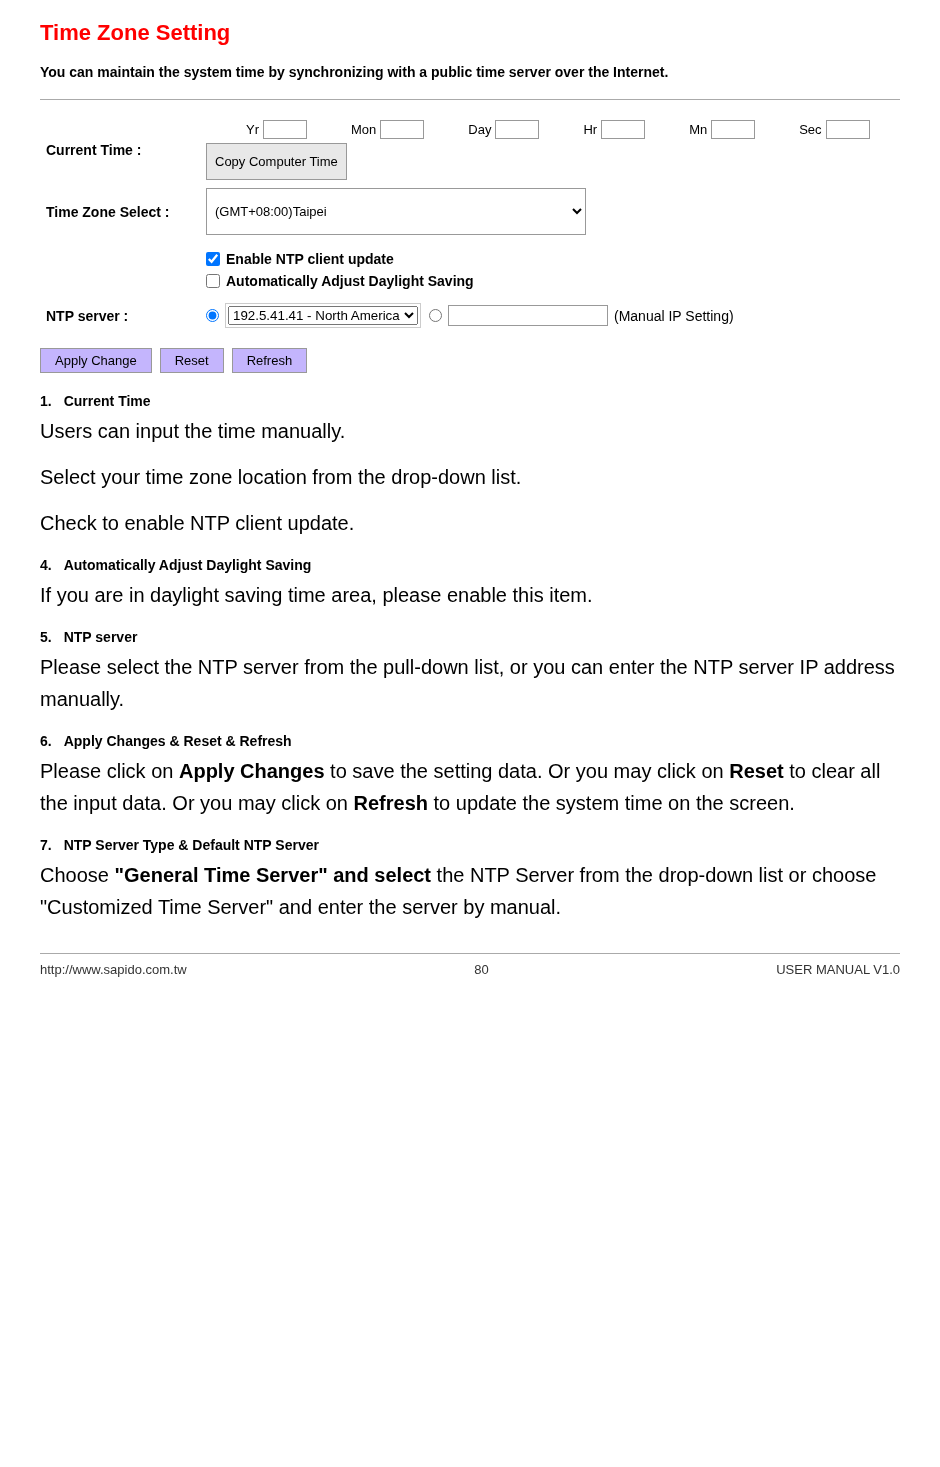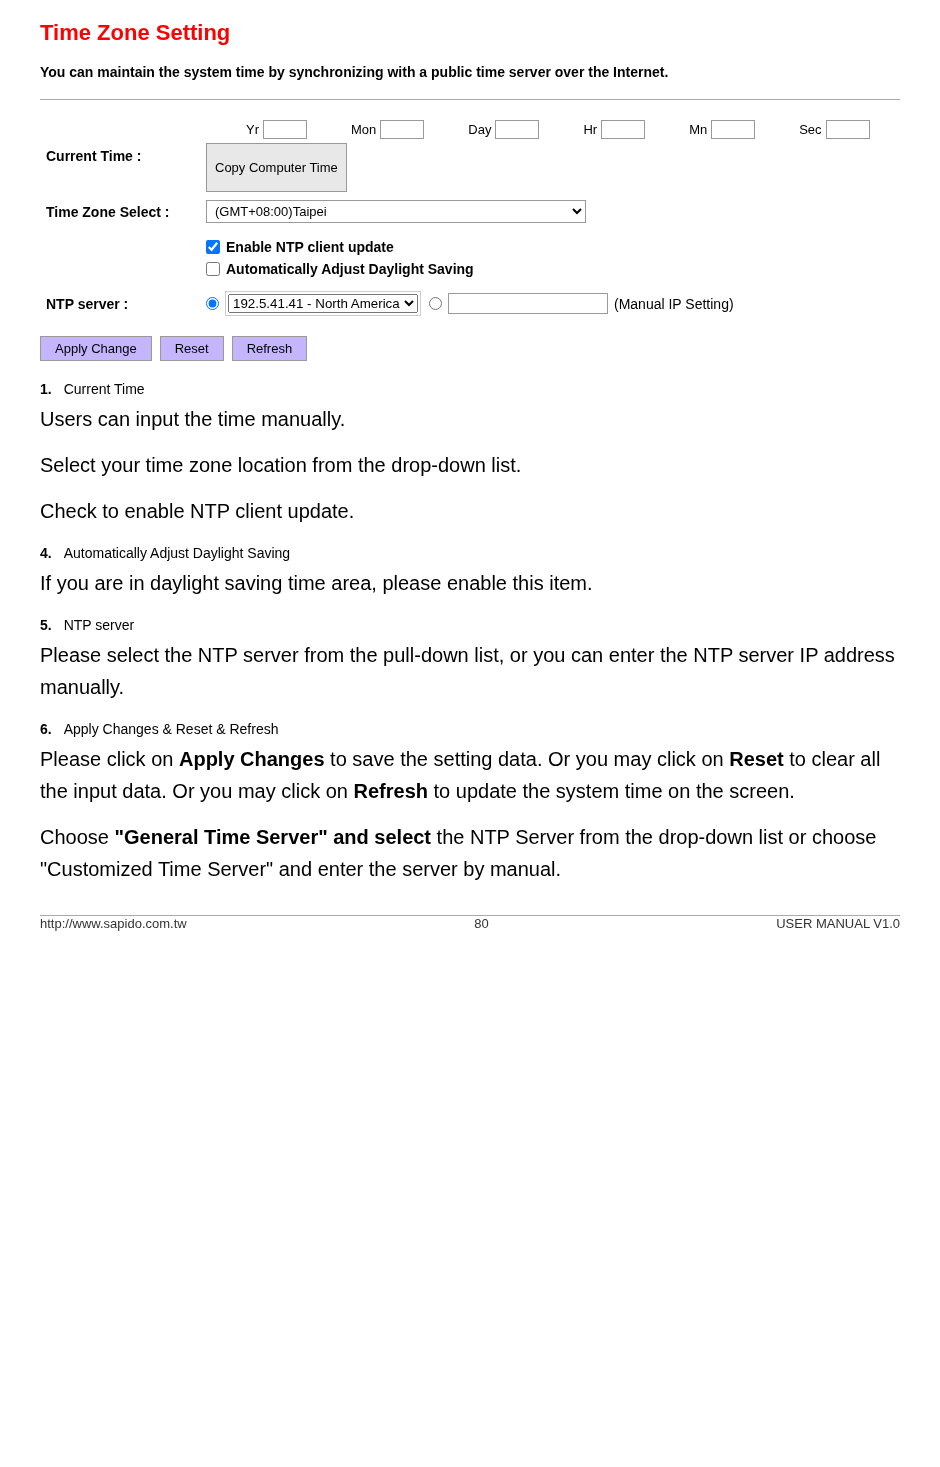--- a/index.html
+++ b/index.html
@@ -66,30 +66,30 @@
       width: 36px;
       border: 1px solid #999;
       padding: 1px 21px;
       font-size: 13px;
       text-align: center;
     }
 
     .copy-btn {
       border: 1px solid #999;
       background: #e8e8e8;
-      padding: 16px 8px;
+      padding: 10px 8px;
       font-size: 13px;
       cursor: pointer;
       margin-top: 4px;
     }
 
     .timezone-select {
       width: 380px;
       border: 1px solid #999;
-      padding: 2px 4px;
+      padding: 14px 4px;
       font-size: 13px;
       background: #fff;
     }
 
     .checkbox-row {
       display: flex;
       align-items: center;
       gap: 6px;
       margin-bottom: 6px;
     }
@@ -137,37 +137,38 @@
       margin-bottom: 6px;
     }
 
     .section-heading .num {
       font-weight: bold;
       font-size: 14px;
       margin-right: 12px;
     }
 
     .section-heading .title {
-      font-weight: normal;
+      font-weight: bold;
       font-size: 14px;
     }
 
     .section-body {
       margin-bottom: 14px;
       font-size: 20px;
       line-height: 1.6;
     }
 
     .section-body b {
       font-weight: bold;
     }
 
     .footer {
       border-top: 1px solid #aaa;
       margin-top: 30px;
+      padding-top: 8px;
       display: flex;
       justify-content: space-between;
       font-size: 13px;
       color: #333;
     }
 
     .ntp-options {
       display: flex;
       flex-direction: row;
       gap: 8px;
@@ -292,20 +293,23 @@
   </div>
   <div class="section-body">Please select the NTP server from the pull-down list, or you can enter the NTP server IP address manually.</div>
 
   <div class="section-heading">
     <span class="num">6.</span><span class="title">Apply Changes &amp; Reset &amp; Refresh</span>
   </div>
   <div class="section-body">
     Please click on <b>Apply Changes</b> to save the setting data. Or you may click on <b>Reset</b> to clear all the input data. Or you may click on <b>Refresh</b> to update the system time on the screen.
   </div>
 
+  <div class="section-heading">
+    <span class="num">7.</span><span class="title">NTP Server Type &amp; Default NTP Server</span>
+  </div>
   <div class="section-body">
     Choose <b>"General Time Server" and select</b> the NTP Server from the drop-down list or choose "Customized Time Server" and enter the server by manual.
   </div>
 
 </div>
 
 <div class="footer">
   <span>http://www.sapido.com.tw</span>
   <span>80</span>
   <span>USER MANUAL V1.0</span>

